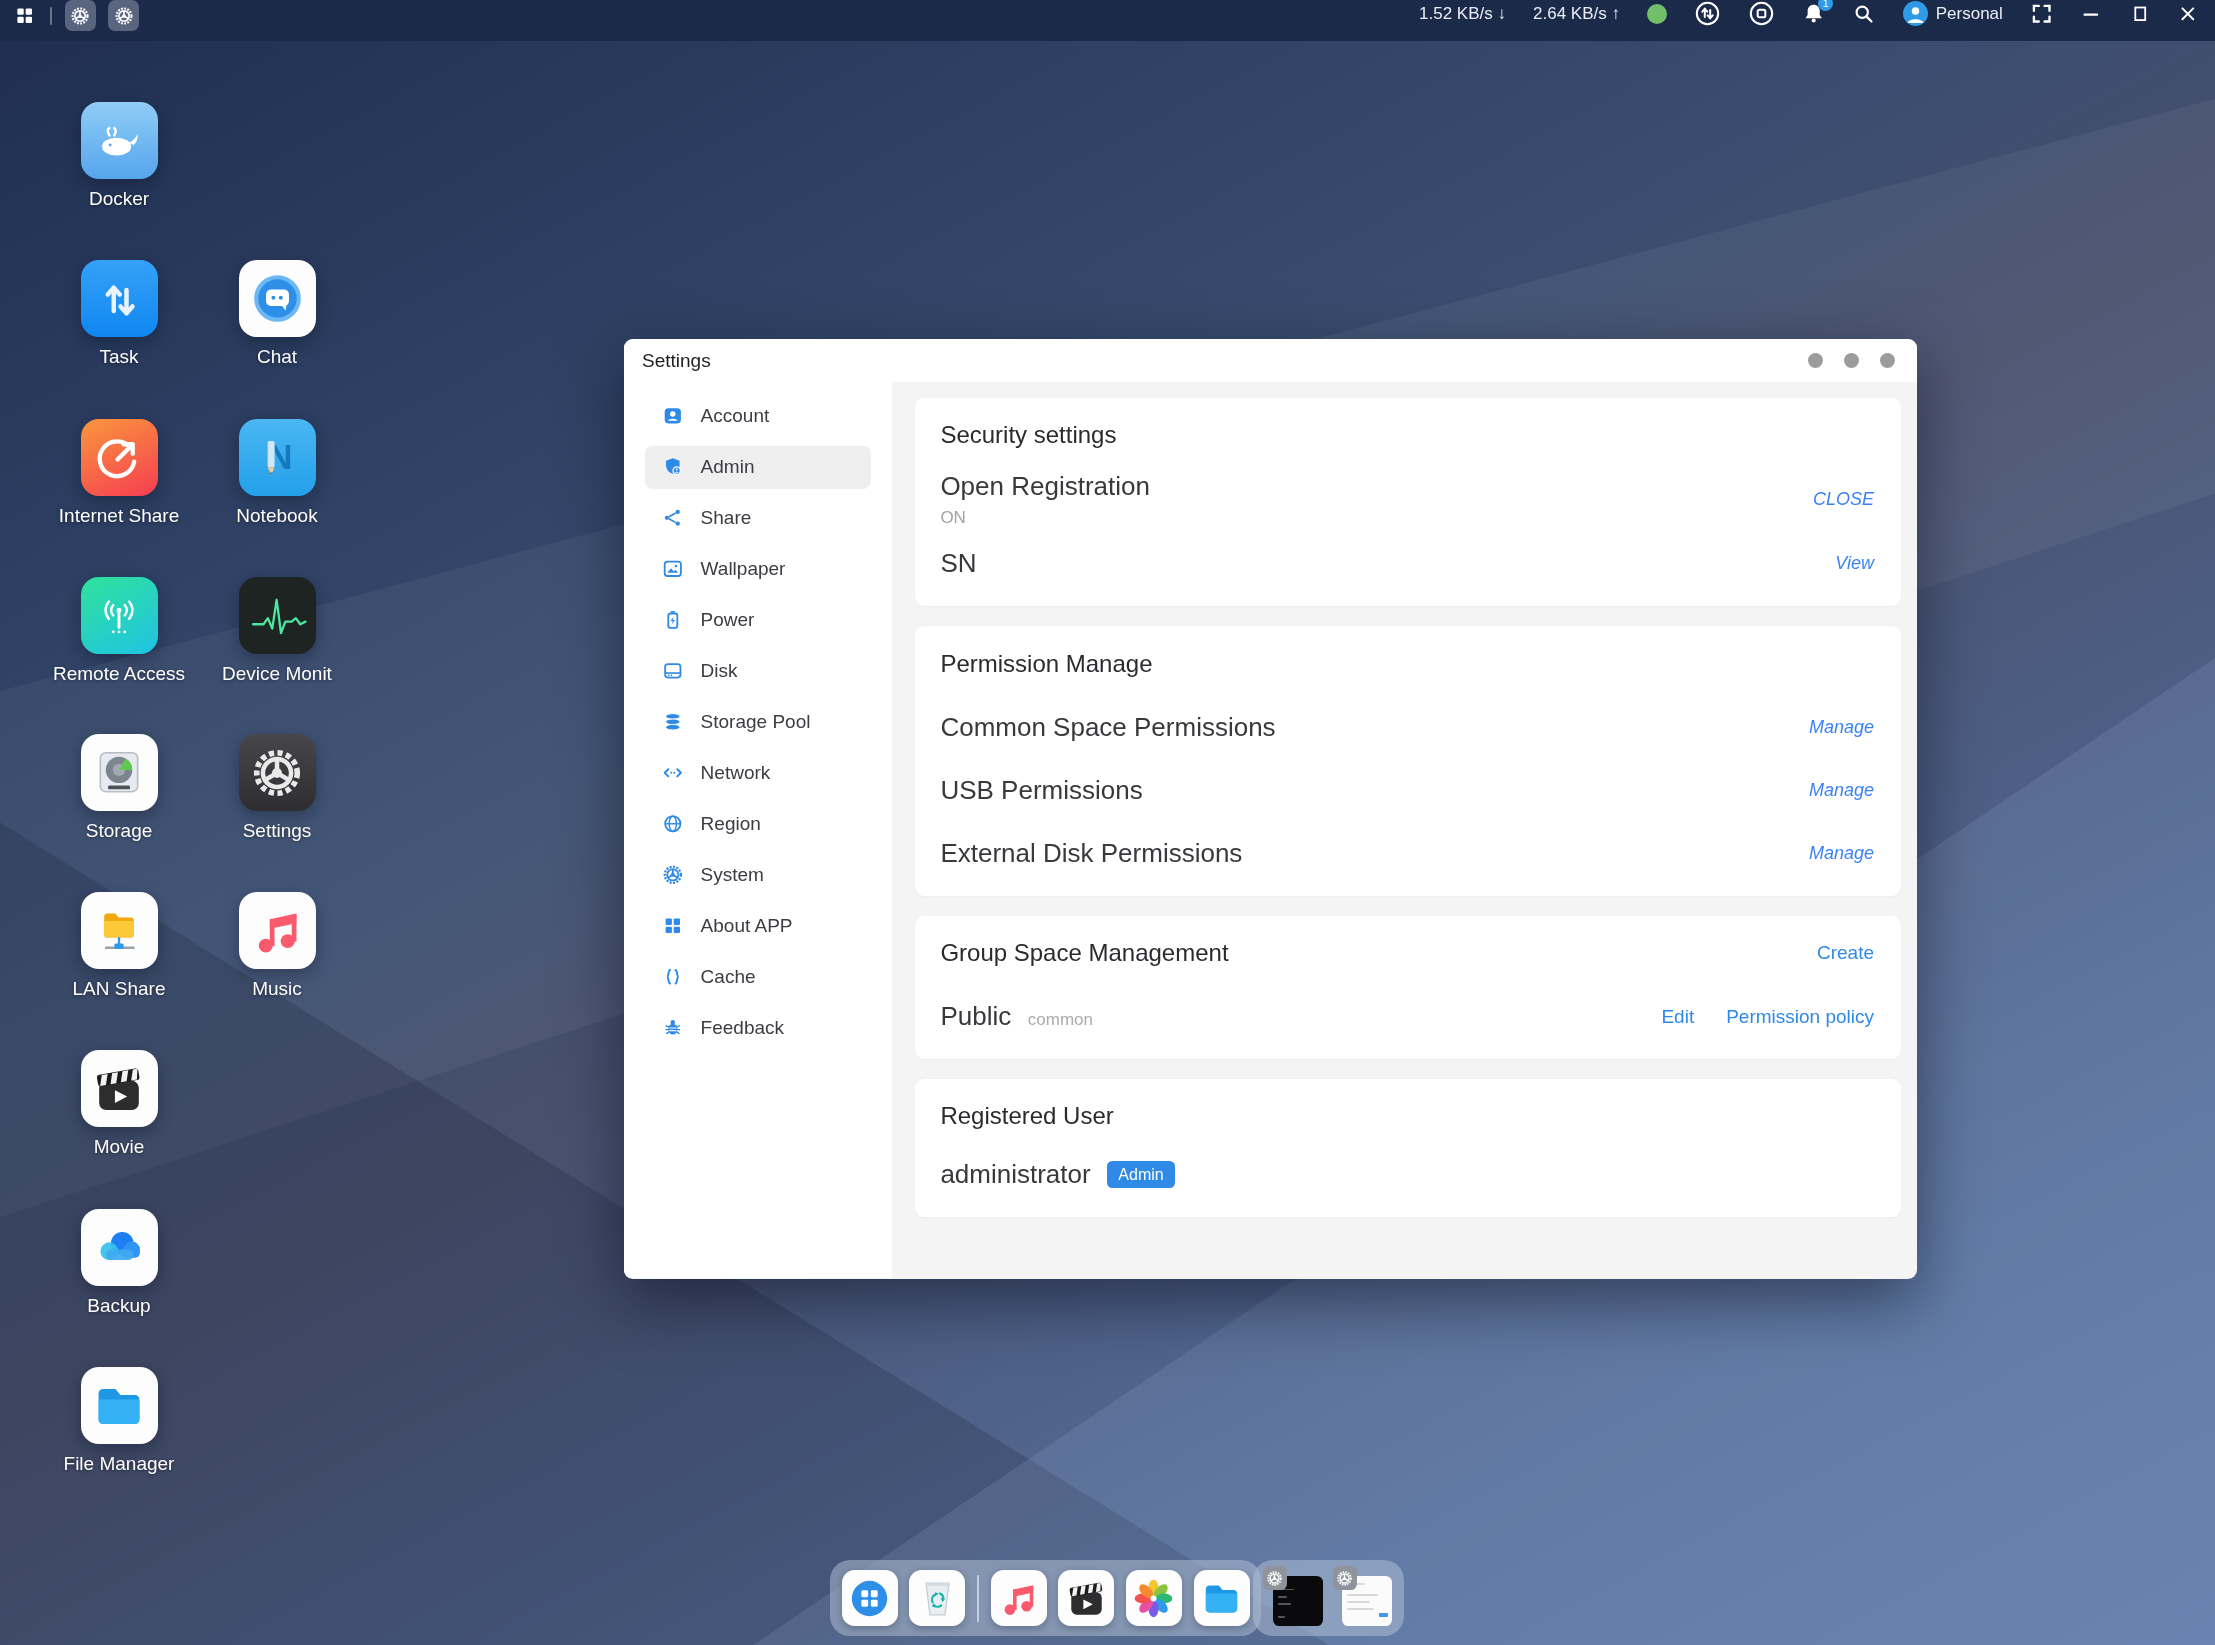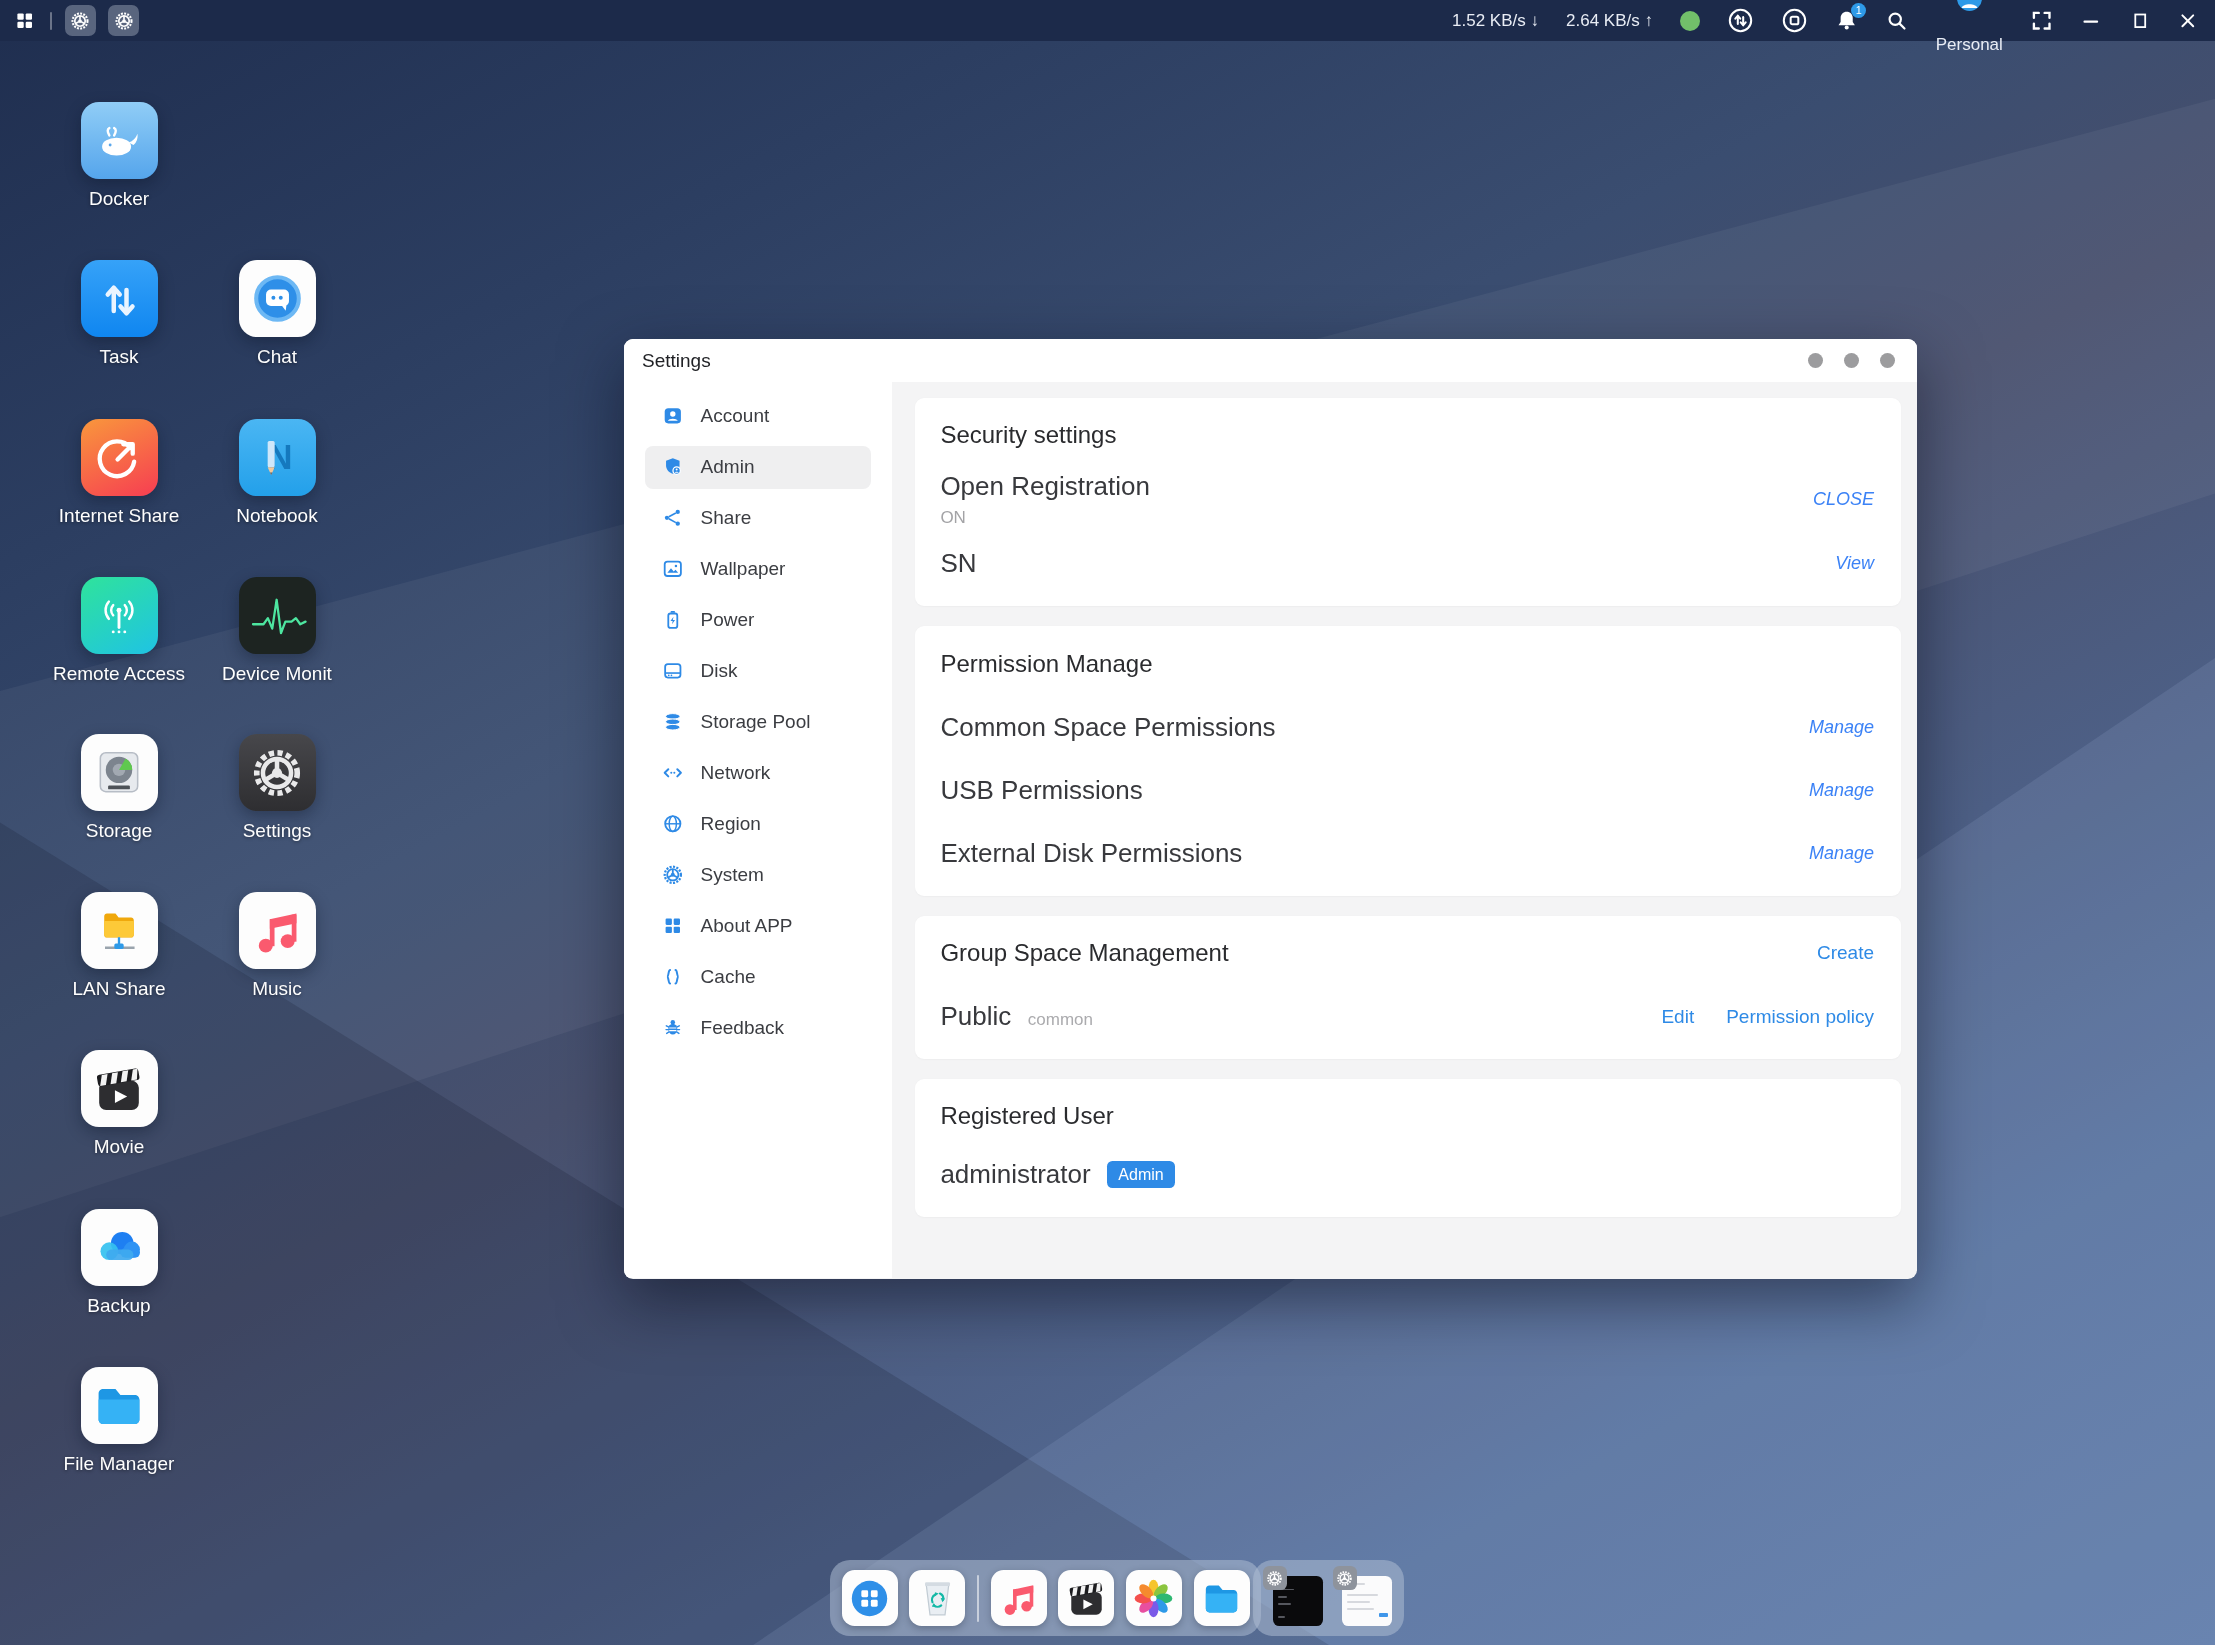--- a/index.html
+++ b/index.html
@@ -7,33 +7,33 @@
   body { font-family:"Liberation Sans", sans-serif; }
   #screen { position:relative; width:2215px; height:1645px; overflow:hidden;
     background:linear-gradient(152deg,#1f2e4f 0%,#2c3e61 20%,#3a4d70 38%,#48506d 50%,#4d5f85 66%,#57719d 82%,#5f7ba8 100%); }
   .facet { position:absolute; inset:0; pointer-events:none; }
   .facet.f1 { background:rgba(255,255,255,0.05); clip-path:polygon(0 42%, 100% 6%, 100% 30%, 0 74%); }
   .facet.f2 { background:rgba(18,26,44,0.20); clip-path:polygon(0 100%, 0 50%, 60% 100%); }
   .facet.f3 { background:rgba(168,193,228,0.14); clip-path:polygon(100% 100%, 34% 100%, 100% 40%); }
 
   
   #topbar { position:absolute; left:0; top:0; width:100%; height:41px; background:#1c2a4a;
-    display:flex; align-items:center; color:#e9edf5; font-size:17px; z-index:50; }
+    display:flex; align-items:flex-start; color:#e9edf5; font-size:17px; z-index:50; }
   .tb-left { display:flex; align-items:center; gap:12.6px; padding-left:12.6px; }
   .tb-right { margin-left:auto; display:flex; align-items:center; gap:27px; padding-right:16px; }
   .tb-divider { width:1.8px; height:18px; background:rgba(255,255,255,0.35); border-radius:0.9px; }
   .tb-launcher { width:25px; height:25px; display:flex; align-items:center; justify-content:center; cursor:pointer; }
   .tb-pin { width:31px; height:31px; border-radius:7.2px; background:rgba(140,150,170,0.55);
     display:flex; align-items:center; justify-content:center; }
   .tb-dot { width:20px; height:20px; border-radius:50%; background:#72bf6a; }
   .tb-icon { display:flex; align-items:center; justify-content:center; }
   .tb-bell { position:relative; }
   .tb-badge { position:absolute; top:-6.3px; right:-8px; min-width:15.3px; height:15.3px; border-radius:8px;
     background:#2e9ae8; color:#fff; font-size:10.8px; display:flex; align-items:center; justify-content:center; padding:0 3.6px; }
-  .tb-user { display:flex; align-items:center; gap:24px;flex-direction:column; }
+  .tb-user { display:flex; align-items:center; gap:8px; }
   .tb-avatar { width:25px; height:25px; border-radius:50%; background:#2e9ae8; overflow:hidden; position:relative; }
   .tb-avatar svg { position:absolute; left:0; top:0; }
 
   
   .dicon { position:absolute; width:162px; display:flex; flex-direction:column; align-items:center; cursor:pointer; }
   .tile { width:77px; height:77px; border-radius:18px; display:flex; align-items:center; justify-content:center;
     box-shadow:0 5.4px 14.4px rgba(10,18,35,0.35); position:relative; overflow:hidden; }
   .dlabel { margin-top:9px; color:#fff; font-size:19px; text-shadow:0 0.9px 3.6px rgba(0,0,0,0.45); white-space:nowrap;text-align:right; }
   .t-white { background:#fdfdfd; }
   .t-docker { background:linear-gradient(180deg,#90cdf6,#55a5ec); }

